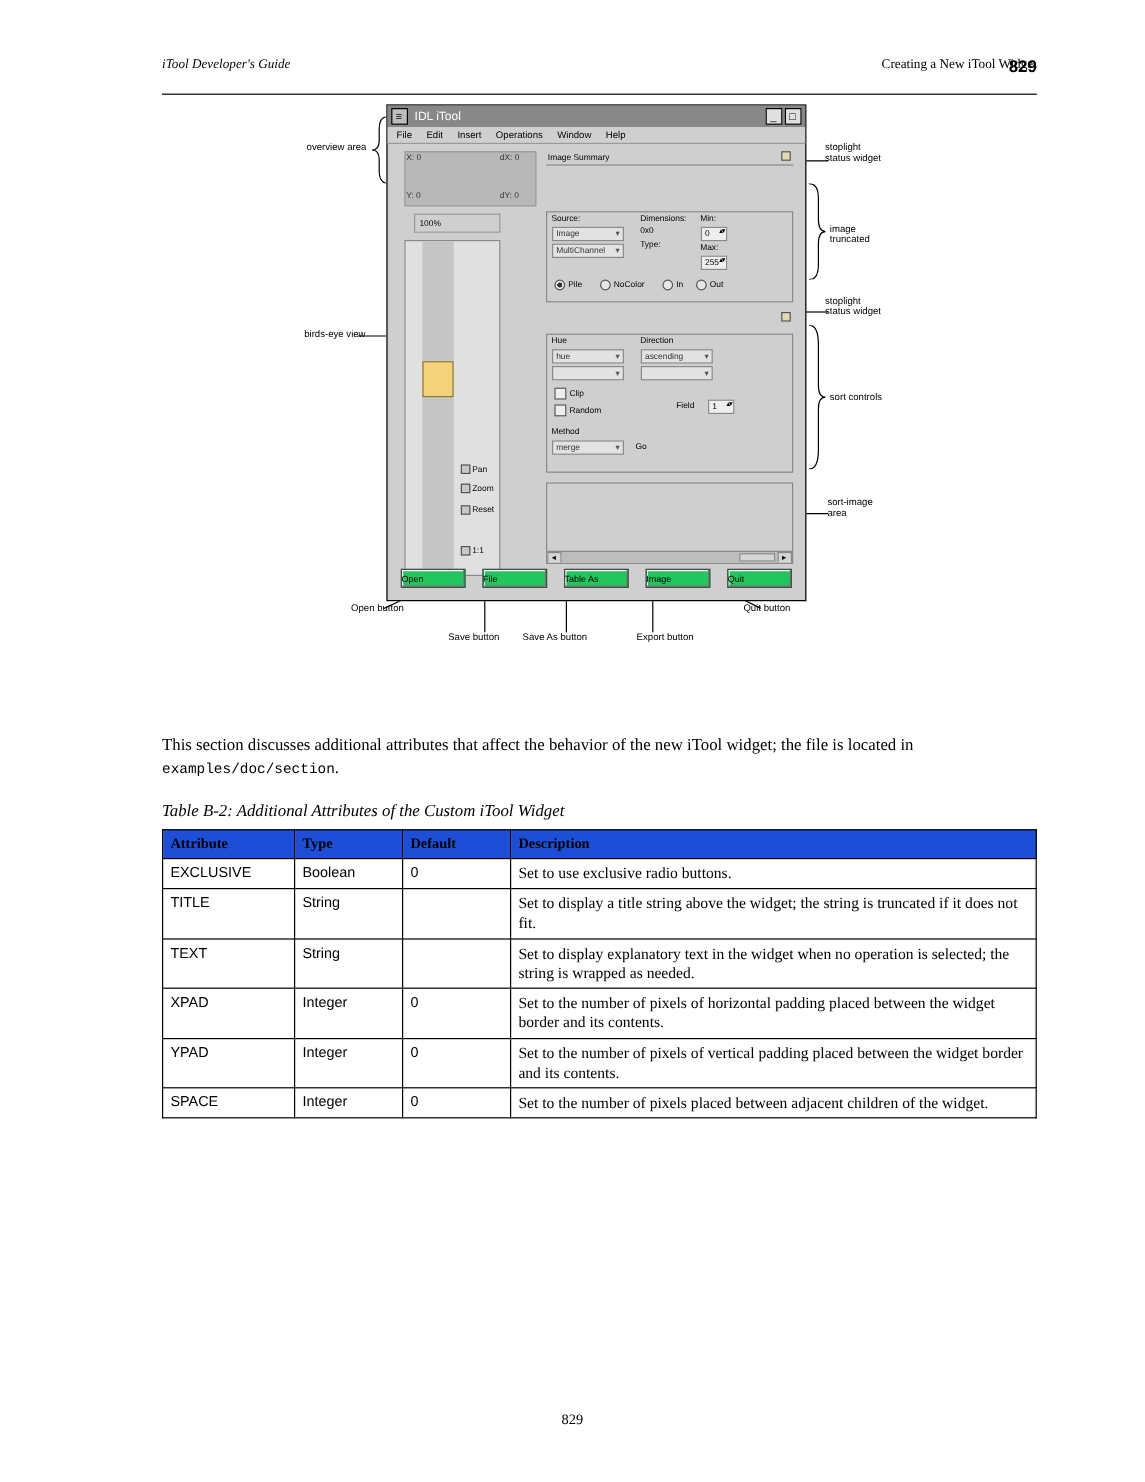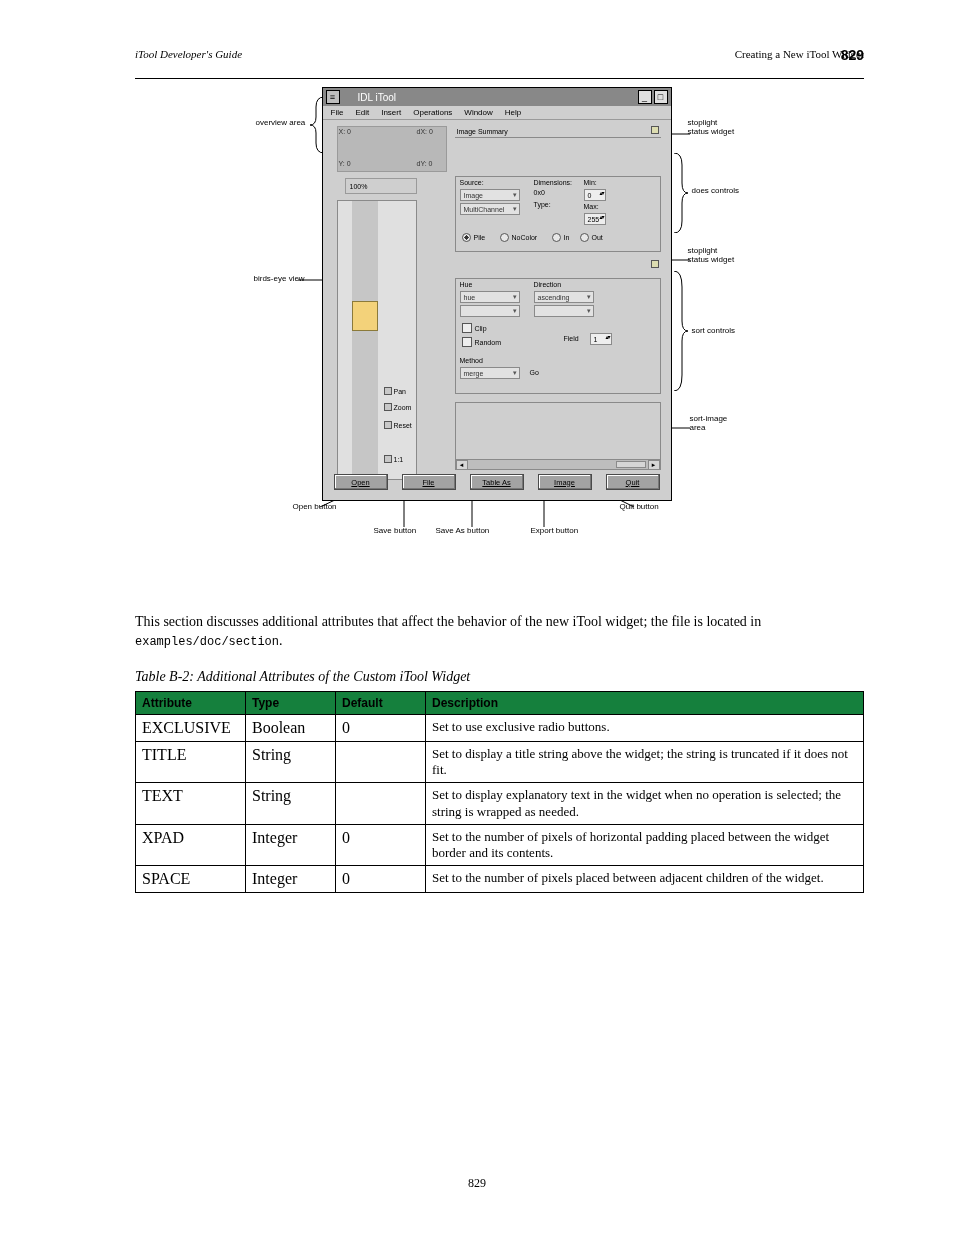--- a/index.html
+++ b/index.html
@@ -15,21 +15,21 @@
   .tbl-caption .cap-title { font-style: italic; }
 
   
   .figwrap { position: relative; width: 480px; height: 520px; margin: 6px auto 0 auto; font-family: Arial, Helvetica, sans-serif; }
   .label { position: absolute; font-size: 8px; line-height: 1.1; color: #000; }
 
   
   .win { position: absolute; left: 62px; top: 12px; width: 350px; height: 414px; background: #cfcfcf; border: 1px solid #000; }
   .titlebar { height: 18px; background: #888888; display: flex; align-items: center; padding: 0 3px; justify-content: space-between; }
   .sysbox { width: 14px; height: 14px; background: #bdbdbd; border: 1px solid #000; display: flex; align-items: center; justify-content: center; font-size: 9px; }
-  .tbtitle { font-size: 10px; color: #fff; flex: 1; padding-left: 18px; }
+  .tbtitle { font-size: 10px; color: #fff; flex: 1; padding-left: 6px; }
   .winbtns { display: flex; gap: 2px; }
   .winbtn { width: 14px; height: 14px; background: #e0e0e0; border: 1px solid #000; font-size: 9px; line-height: 12px; text-align: center; }
   .menubar { height: 14px; background: #cfcfcf; border-bottom: 1px solid #9a9a9a; display: flex; align-items: center; gap: 12px; padding-left: 8px; font-size: 8px; }
   .client { position: relative; width: 100%; height: calc(100% - 32px); }
 
   
   .ovbox { position: absolute; left: 14px; top: 6px; width: 110px; height: 46px; background: #b8b8b8; border: 1px solid #9a9a9a; }
   .ovlabel { position: absolute; font-size: 7px; color: #333; }
   
   .zoombox { position: absolute; left: 22px; top: 58px; width: 72px; height: 16px; background: #cfcfcf; border: 1px solid #9a9a9a; font-size: 7px; display: flex; align-items: center; padding-left: 4px; gap: 3px; }
@@ -59,34 +59,34 @@
   .chk { position: absolute; font-size: 7px; display: flex; align-items: center; gap: 3px; }
   .chk::before { content: ""; width: 8px; height: 8px; border: 1px solid #555; background: #eee; }
   .hsb { position: absolute; left: 0; right: 0; bottom: 0; height: 10px; background: #bdbdbd; border-top: 1px solid #8a8a8a; display: flex; align-items: center; }
   .hsb::before, .hsb::after { content: "◂"; width: 10px; text-align: center; font-size: 7px; background: #d6d6d6; border: 1px solid #8a8a8a; }
   .hsb::after { content: "▸"; }
   .hsb-track { flex: 1; height: 100%; position: relative; }
   .hsb-thumb { position: absolute; right: 2px; top: 1px; height: 7px; width: 30px; background: #d6d6d6; border: 1px solid #8a8a8a; }
 
   
   .btnrow { position: absolute; left: 0; right: 0; bottom: 4px; height: 22px; display: flex; justify-content: center; gap: 14px; }
-  .pushbtn { width: 54px; height: 16px; background: #a3a3a3; border: 1px solid #4a4a4a; box-shadow: inset -1px -1px 0 #777, inset 1px 1px 0 #fff; font-size: 7.5px; display: flex; align-items: center; justify-content: center; text-decoration: underline; }
+  .pushbtn { width: 54px; height: 16px; background: #22c55e; border: 1px solid #4a4a4a; box-shadow: inset -1px -1px 0 #777, inset 1px 1px 0 #fff; font-size: 7.5px; display: flex; align-items: center; justify-content: flex-start; }
 
   
   .arrow { position: absolute; pointer-events: none; }
 
   
   .brace { position: absolute; }
 
   
   table.attrs { width: 100%; border-collapse: collapse; font-size: 13px; }
   table.attrs th, table.attrs td { border: 1px solid #000; padding: 4px 6px; vertical-align: top; text-align: left; }
-  table.attrs thead tr { background: #15803d; font-family: Liberation Sans, sans-serif; font-size: 12px; margin-left: 18px; }
+  table.attrs thead tr { background: #1d4ed8; font-family: Liberation Serif, serif; font-size: 12px; margin-left: 18px; }
   table.attrs thead th { font-weight: bold; }
-  table.attrs td.c1, table.attrs td.c2, table.attrs td.c3 { font-family: Liberation Serif, serif; font-size: 16px; }
+  table.attrs td.c1, table.attrs td.c2, table.attrs td.c3 { font-family: Liberation Sans, sans-serif; font-size: 12px; }
   table.attrs td.c4 { font-family: "Times New Roman", serif; font-size: 13px; line-height: 1.25; }
   .foot { position: absolute; left: 0; right: 0; bottom: 44px; text-align: center; font-size: 12px; }
 </style>
 </head>
 <body>
 
 <div class="page">
   <div class="hdr-row">
     <span class="hdr-left">iTool Developer's Guide</span>
     <span>Creating a New iTool Widget</span>
@@ -110,21 +110,21 @@
 
     <span class="label" style="left:428px; top:44px;">stoplight status widget</span>
     <svg class="arrow" style="left:400px; top:54px;" width="30" height="10">
       <line x1="30" y1="5" x2="6" y2="5" stroke="#000"></line>
         <polygon points="6,1 0,5 6,9" fill="#000"></polygon>
     </svg>
 
     <svg class="brace" style="left:412px; top:78px;" width="16" height="80" viewBox="0 0 16 80">
       <path d="M2 0 Q10 0 10 12 L10 30 Q10 40 16 40 Q10 40 10 50 L10 68 Q10 80 2 80" fill="none" stroke="#000" stroke-width="1"></path>
     </svg>
-    <span class="label" style="left:432px; top:112px;">does controls</span>
+    <span class="label" style="left:432px; top:112px;">image truncated</span>
 
     <span class="label" style="left:428px; top:172px;">stoplight status widget</span>
     <svg class="arrow" style="left:400px; top:180px;" width="30" height="10">
       <line x1="30" y1="5" x2="6" y2="5" stroke="#000"></line>
         <polygon points="6,1 0,5 6,9" fill="#000"></polygon>
     </svg>
 
     <svg class="brace" style="left:412px; top:196px;" width="16" height="120" viewBox="0 0 16 120">
       <path d="M2 0 Q10 0 10 16 L10 50 Q10 60 16 60 Q10 60 10 70 L10 104 Q10 120 2 120" fill="none" stroke="#000" stroke-width="1"></path>
     </svg>
@@ -362,20 +362,26 @@
           <td class="c3"></td>
           <td class="c4">Set to display explanatory text in the widget when no operation is selected; the string is wrapped as needed.</td>
         </tr>
         <tr>
           <td class="c1">XPAD</td>
           <td class="c2">Integer</td>
           <td class="c3">0</td>
           <td class="c4">Set to the number of pixels of horizontal padding placed between the widget border and its contents.</td>
         </tr>
         <tr>
+          <td class="c1">YPAD</td>
+          <td class="c2">Integer</td>
+          <td class="c3">0</td>
+          <td class="c4">Set to the number of pixels of vertical padding placed between the widget border and its contents.</td>
+        </tr>
+        <tr>
           <td class="c1">SPACE</td>
           <td class="c2">Integer</td>
           <td class="c3">0</td>
           <td class="c4">Set to the number of pixels placed between adjacent children of the widget.</td>
         </tr>
       </tbody>
   </table>
 
   <div class="foot">829</div>
 </div>

